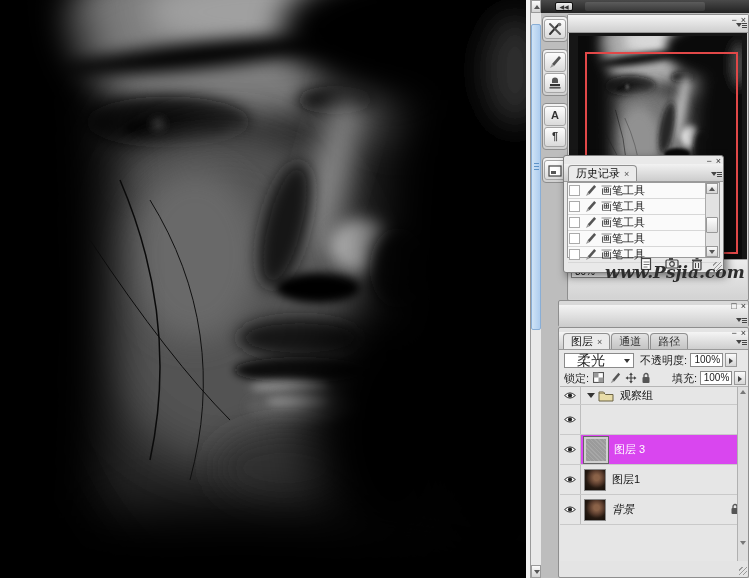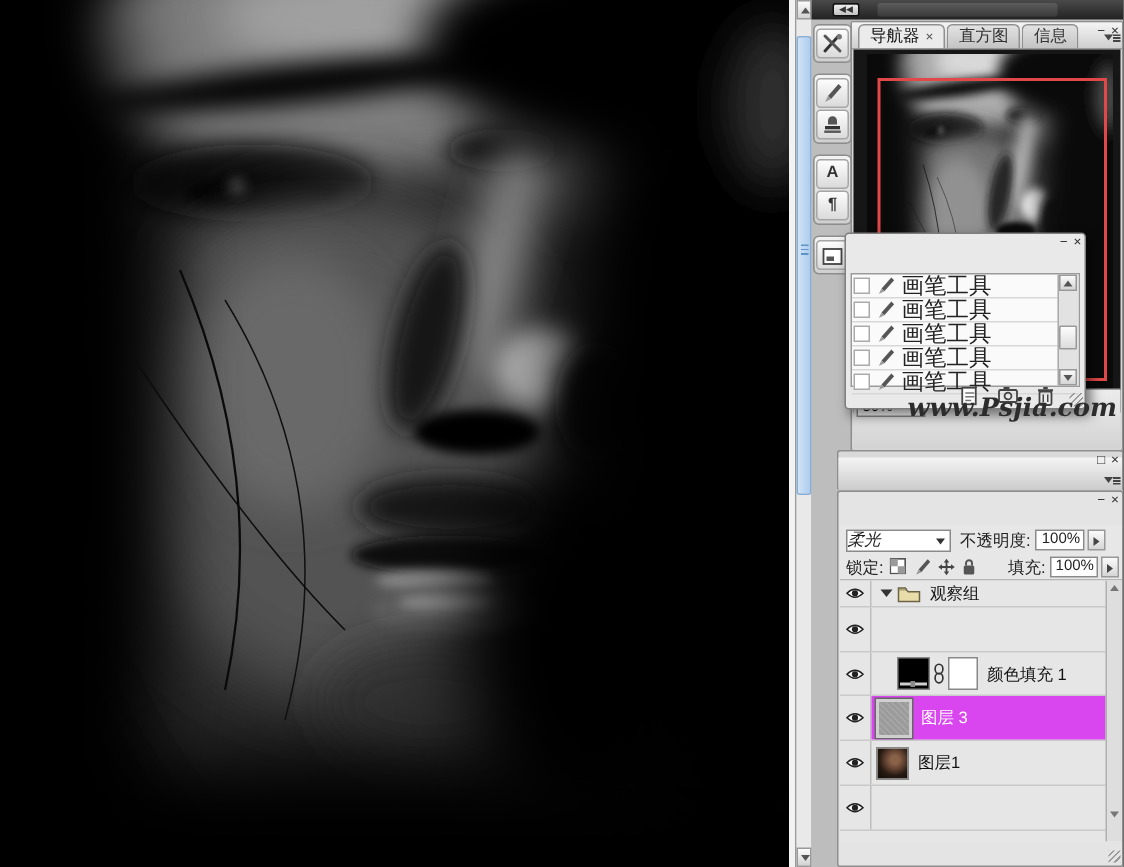--- a/index.html
+++ b/index.html
@@ -57,39 +57,39 @@
   .watermark{position:absolute;left:64px;top:260px;width:144px;height:24px;z-index:40;
     font-family:"DejaVu Serif",serif;font-style:italic;font-weight:bold;font-size:17px;line-height:24px;color:#2c2c2c;white-space:nowrap;}
   
   .hist{position:absolute;left:22px;top:155px;width:161px;height:118px;background:#e9e9e9;border:1px solid #7e7e7e;
     box-sizing:border-box;border-radius:3px;box-shadow:3px 4px 8px rgba(0,0,0,.5);z-index:30;}
   .hist .tabbar{top:8px;height:18px;background:linear-gradient(#f2f2f2,#cccccc);}
   .hist-list{position:absolute;left:3px;top:26px;width:153px;height:76px;background:#fafafa;border:1px solid #9a9a9a;box-sizing:border-box;}
   .hrow{display:flex;align-items:center;height:15px;border-bottom:1px solid #d7d7d7;}
   .hcheck{width:11px;height:11px;margin:0 4px 0 1px;background:#fff;border:1px solid #aaa;box-sizing:border-box;}
   .hrow svg{margin-right:4px;}
-  .hrow .hlabel{font-size:15px;color:#222;}
+  .hrow .hlabel{font-size:11px;color:#222;}
   .hist-scroll{position:absolute;right:0px;top:0px;width:13px;height:74px;background:#e2e2e2;border-left:1px solid #aaa;}
   .hs-btn{position:absolute;left:0;width:12px;height:11px;background:linear-gradient(#fafafa,#d5d5d5);border:1px solid #999;box-sizing:border-box;}
   .hs-thumb{position:absolute;left:0;top:34px;width:12px;height:16px;background:linear-gradient(#fdfdfd,#dcdcdc);border:1px solid #999;box-sizing:border-box;border-radius:1px;}
   .hist-bottom{position:absolute;left:3px;bottom:2px;width:153px;height:14px;display:flex;justify-content:flex-end;align-items:center;gap:9px;padding-right:14px;box-sizing:border-box;}
   .hbtn{width:16px;height:12px;position:relative;}
   .grip{position:absolute;right:1px;bottom:1px;width:9px;height:9px;
     background:repeating-linear-gradient(135deg,transparent 0 2px,#9a9a9a 2px 3px);}
   
   .color-group{left:17px;top:300px;width:191px;height:27px;background:#d9d9d9;}
   .color-group .tabbar{top:4px;height:22px;border-bottom:none;background:linear-gradient(#f4f4f4,#cbcbcb);}
   
   .layers-group{left:17px;top:327px;width:191px;height:251px;background:#e4e4e4;}
   .layers-group .tabbar{top:4px;height:18px;}
   .controls{position:absolute;left:1px;top:22px;width:188px;height:37px;background:#e7e7e7;border-bottom:1px solid #b5b5b5;box-sizing:border-box;}
   .ctl-row{position:absolute;left:4px;width:182px;height:16px;display:flex;align-items:center;}
   .ctl-row.r1{top:2px;} .ctl-row.r2{top:20px;}
   .blend{width:70px;height:15px;background:#fff;border:1px solid #8a8a8a;box-sizing:border-box;position:relative;
-    font-size:11px;line-height:13px;padding-left:0;font-style:italic;}
+    font-size:14px;line-height:13px;padding-left:12px;}
   .blend .caret{position:absolute;right:3px;top:5px;width:0;height:0;border-left:3px solid transparent;border-right:3px solid transparent;border-top:4px solid #333;}
   .ctl-label{margin-left:6px;font-size:11px;color:#222;white-space:nowrap;}
   .pct-field{margin-left:3px;width:33px;height:14px;background:#fff;border:1px solid #8a8a8a;box-sizing:border-box;
     font-size:10px;line-height:12px;text-align:right;padding-right:2px;}
   .slide-btn{margin-left:2px;width:12px;height:14px;background:linear-gradient(#fafafa,#d6d6d6);border:1px solid #999;box-sizing:border-box;position:relative;}
   .slide-btn i{position:absolute;left:3px;top:4px;width:0;height:0;border-top:3px solid transparent;border-bottom:3px solid transparent;border-left:4px solid #444;}
   .lockicons{display:flex;gap:3px;margin-left:4px;}
   .lockicons span{width:13px;height:13px;position:relative;display:inline-block;}
   
   .llist{position:absolute;left:1px;top:59px;width:188px;height:174px;background:#e6e6e6;overflow:hidden;}
@@ -316,27 +316,20 @@
           </button>
       </div>
     </div>
 
     <div class="pgroup nav-group">
       <div class="winbtns">
         <span>−</span>
         <span>×</span>
       </div>
       <div class="tabbar" style="top:0">
-        <div class="tabs">
-          <div class="tab active">
-            <span>导航器</span><span class="tx">×</span>
-          </div>
-          <div class="tab"><span>直方图</span></div>
-          <div class="tab"><span>信息</span></div>
-        </div>
         <div class="pmenu">
             <i class="t"></i>
             <i class="l"></i>
           </div>
       </div>
       <div class="nav-content">
         <svg class="nav-img" width="164" height="237" viewBox="0 0 526 578" preserveAspectRatio="none">
           <use href="#portrait"></use>
         </svg>
         <div class="nav-viewbox"></div>
@@ -345,20 +338,31 @@
         <div class="zoom-field">30%</div>
       </div>
     </div>
 
     <div class="watermark">www.Psjia.com</div>
 
     <div class="hist">
       <div class="winbtns">
         <span>−</span>
         <span>×</span>
+      </div>
+      <div class="tabbar">
+        <div class="tabs">
+          <div class="tab active">
+            <span>历史记录</span><span class="tx">×</span>
+          </div>
+        </div>
+        <div class="pmenu">
+            <i class="t"></i>
+            <i class="l"></i>
+          </div>
       </div>
       <div class="hist-list">
         <div class="hrow">
           <span class="hcheck"></span>
           <svg width="13" height="13">
               <use href="#i-brush"></use>
             </svg>
           <span class="hlabel">画笔工具</span>
         </div>
         <div class="hrow">
@@ -423,20 +427,33 @@
             <i class="t"></i>
             <i class="l"></i>
           </div>
       </div>
     </div>
 
     <div class="pgroup layers-group">
       <div class="winbtns">
         <span>−</span>
         <span>×</span>
+      </div>
+      <div class="tabbar">
+        <div class="tabs">
+          <div class="tab active">
+            <span>图层</span><span class="tx">×</span>
+          </div>
+          <div class="tab"><span>通道</span></div>
+          <div class="tab"><span>路径</span></div>
+        </div>
+        <div class="pmenu">
+            <i class="t"></i>
+            <i class="l"></i>
+          </div>
       </div>
 
       <div class="controls">
         <div class="ctl-row r1">
           <div class="blend">
             <span>柔光</span><i class="caret"></i>
           </div>
           <span class="ctl-label">不透明度:</span>
           <span class="pct-field">100%</span>
           <span class="slide-btn">
@@ -485,38 +502,20 @@
         </div>
 
         <div class="lrow" style="height:29px">
           <div class="eyecell">
               <svg width="14" height="9">
                 <use href="#i-eye"></use>
               </svg>
             </div>
         </div>
 
-        <div class="lrow" style="height:28px">
-          <div class="eyecell">
-              <svg width="14" height="9">
-                <use href="#i-eye"></use>
-              </svg>
-            </div>
-          <div class="rowbody">
-            <span class="thumb fillblack indent">
-                <i></i>
-                <b></b>
-              </span>
-            <svg class="linkv" width="8" height="14">
-                <use href="#i-linkv"></use>
-              </svg>
-            <span class="thumb mask"></span>
-            <span class="lname">颜色填充 1</span>
-          </div>
-        </div>
 
         <div class="lrow selected" style="height:29px">
           <div class="eyecell">
               <svg width="14" height="9">
                 <use href="#i-eye"></use>
               </svg>
             </div>
           <div class="rowbody">
             <span class="thumb gray"></span>
             <span class="lname">图层 3</span>
@@ -534,20 +533,27 @@
             <span class="lname">图层1</span>
           </div>
         </div>
 
         <div class="lrow" style="height:29px">
           <div class="eyecell">
               <svg width="14" height="9">
                 <use href="#i-eye"></use>
               </svg>
             </div>
+          <div class="rowbody">
+            <span class="thumb photo"></span>
+            <span class="lname italic">背景</span>
+            <span class="rowlock"><svg width="10" height="12">
+                  <use href="#i-lock"></use>
+                </svg></span>
+          </div>
         </div>
         <div class="llist-scroll">
           <i class="ls-up"></i>
           <i class="ls-dn"></i>
         </div>
       </div>
 
       <div class="lb-grip"></div>
     </div>
 

